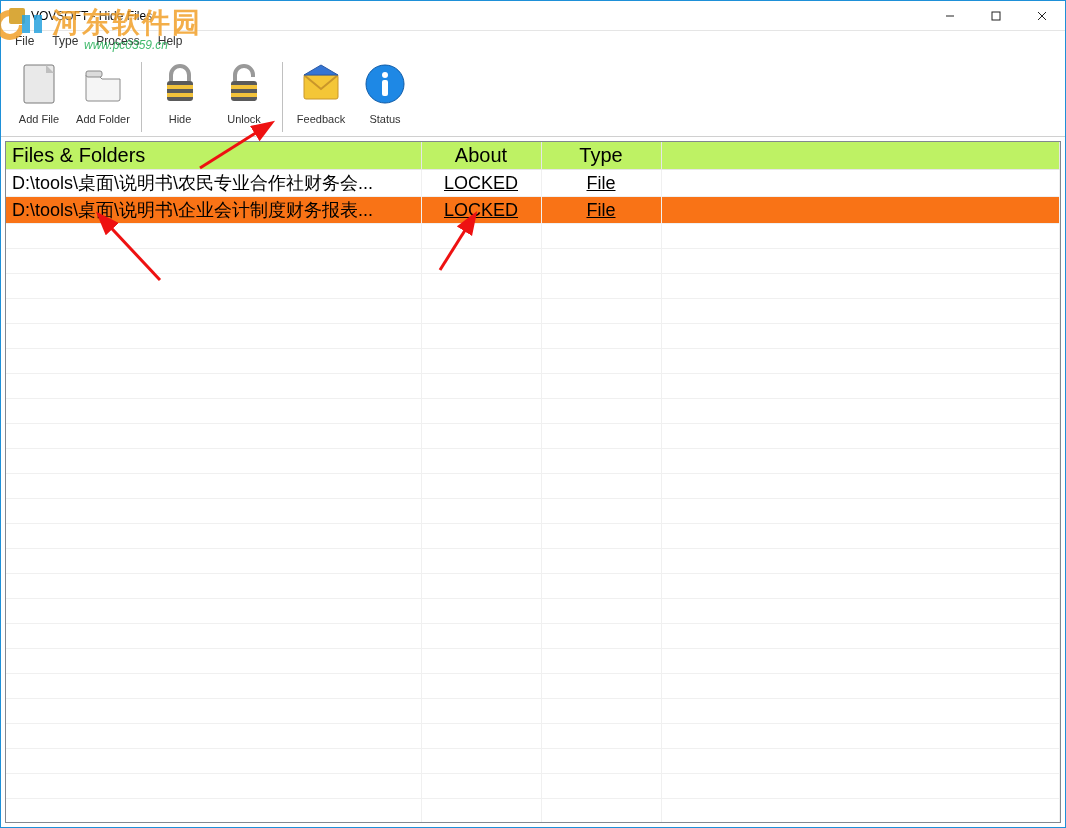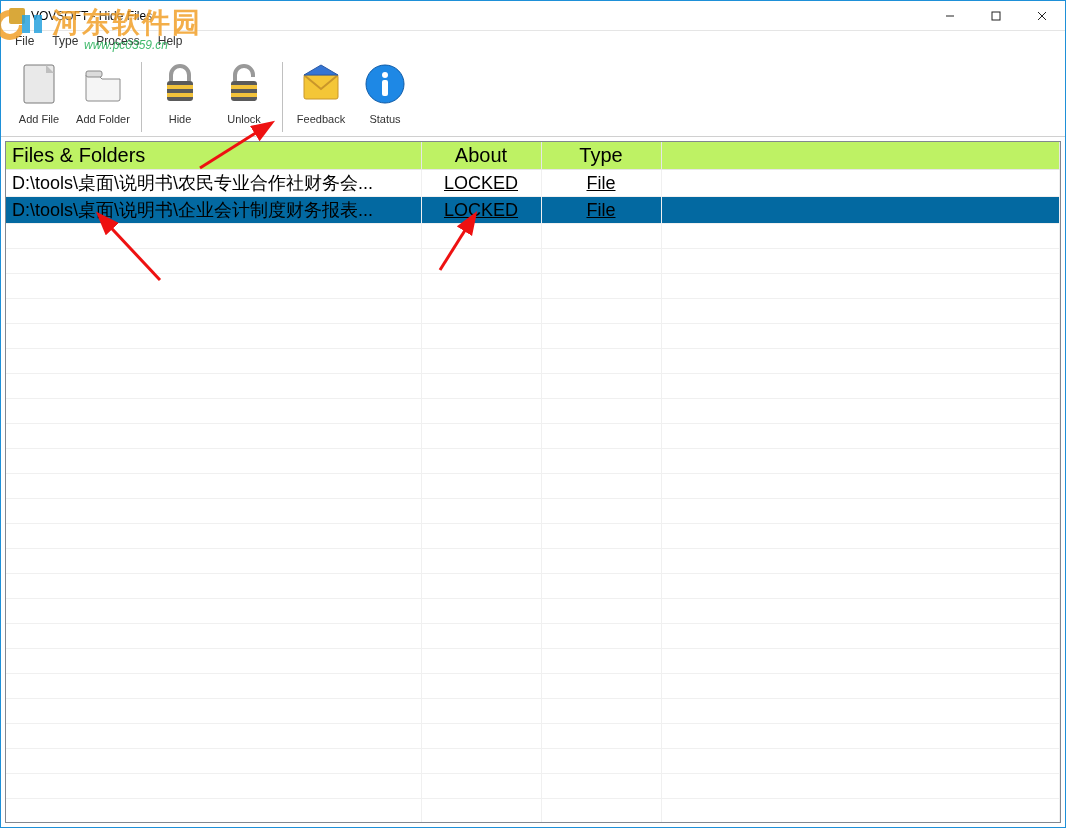--- a/index.html
+++ b/index.html
@@ -121,21 +121,21 @@
       padding: 1px 6px;
       height: 25px;
       border-right: 1px solid #f0f0f0;
       border-bottom: 1px solid #f0f0f0;
       white-space: nowrap;
       overflow: hidden;
       text-overflow: ellipsis;
       font-size: 18px;
     }
     table.grid td.center { text-align: center; text-decoration: underline; }
-    tr.selected td { background: #0369a1; }
+    tr.selected td { background: #f97316; }
     tr.empty td { color: transparent; }
 
     
     .watermark {
       position: absolute;
       top: 4px; left: 0px;
       pointer-events: none;
       opacity: 0.85;
     }
     .wm-line1 {

